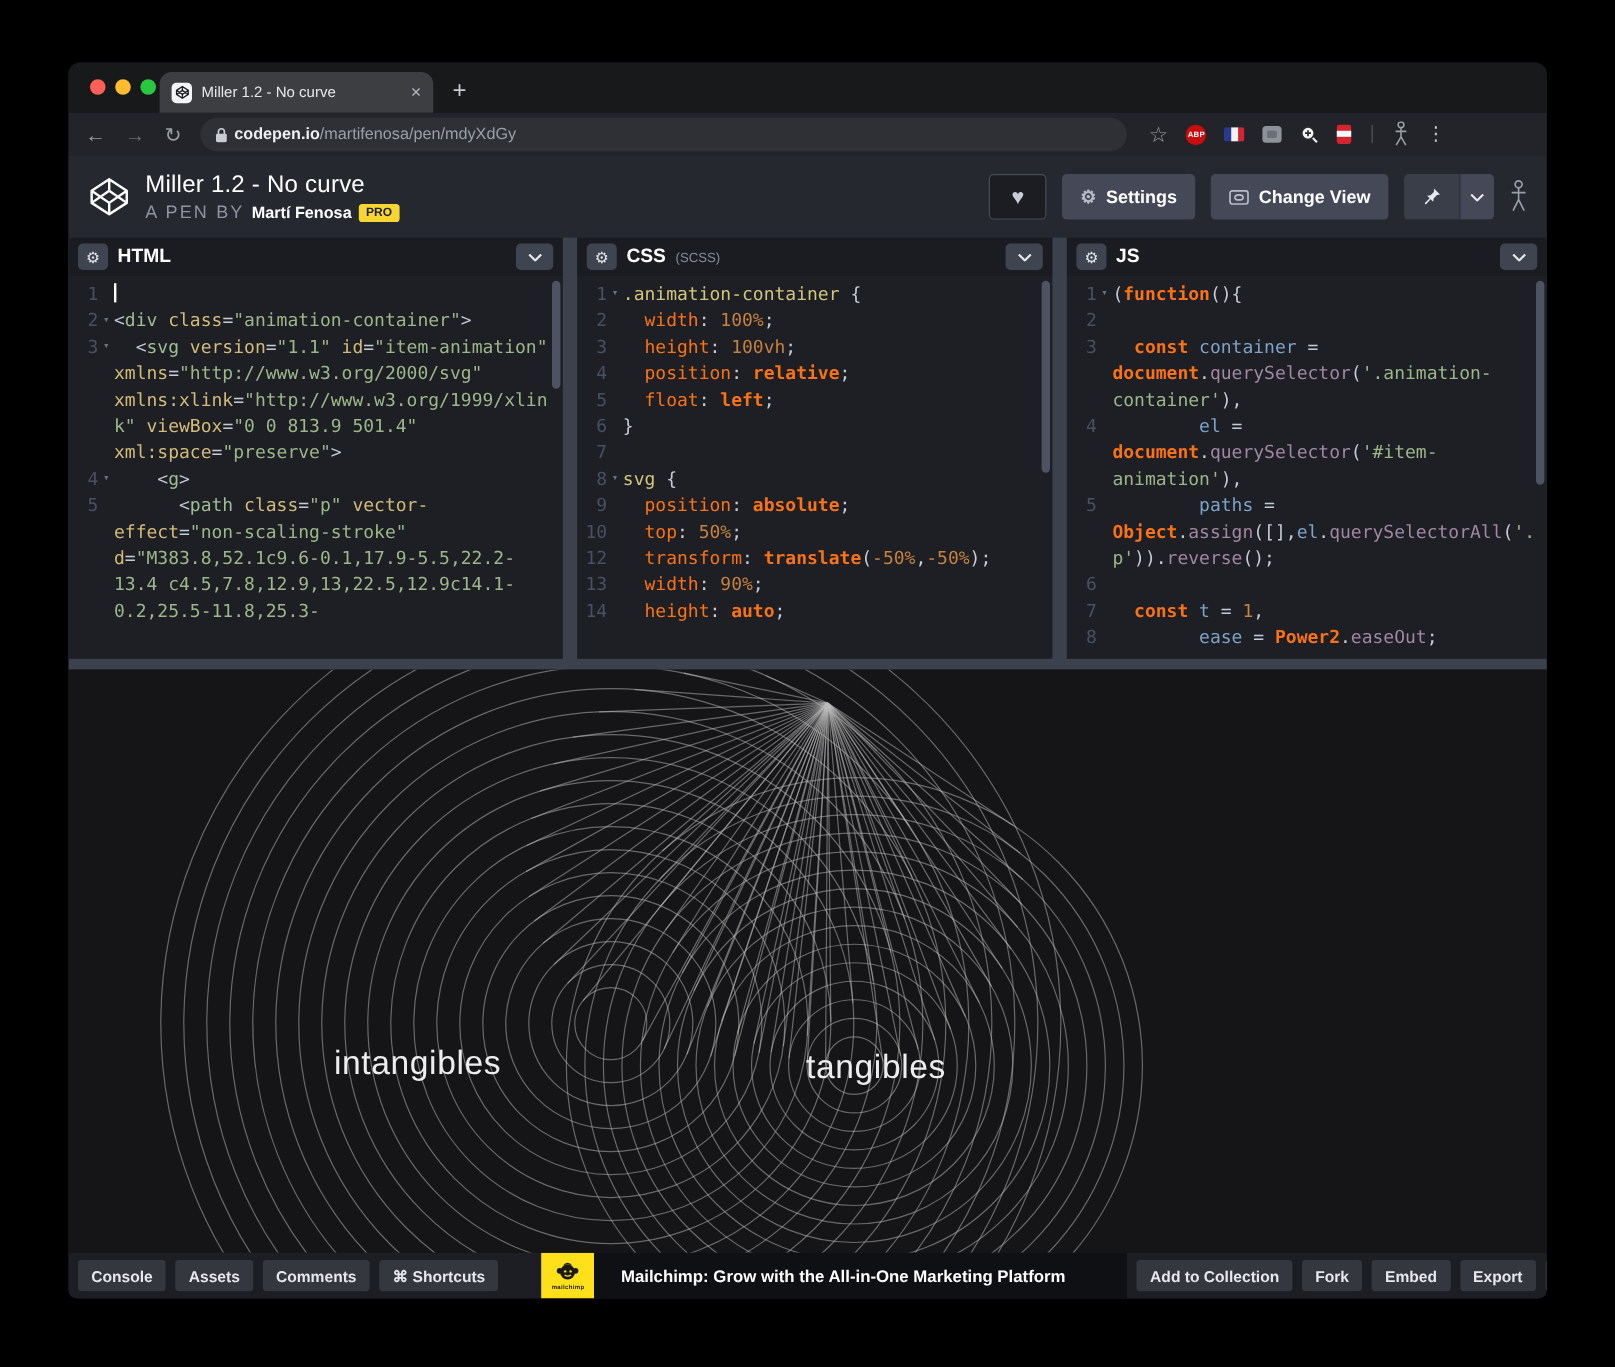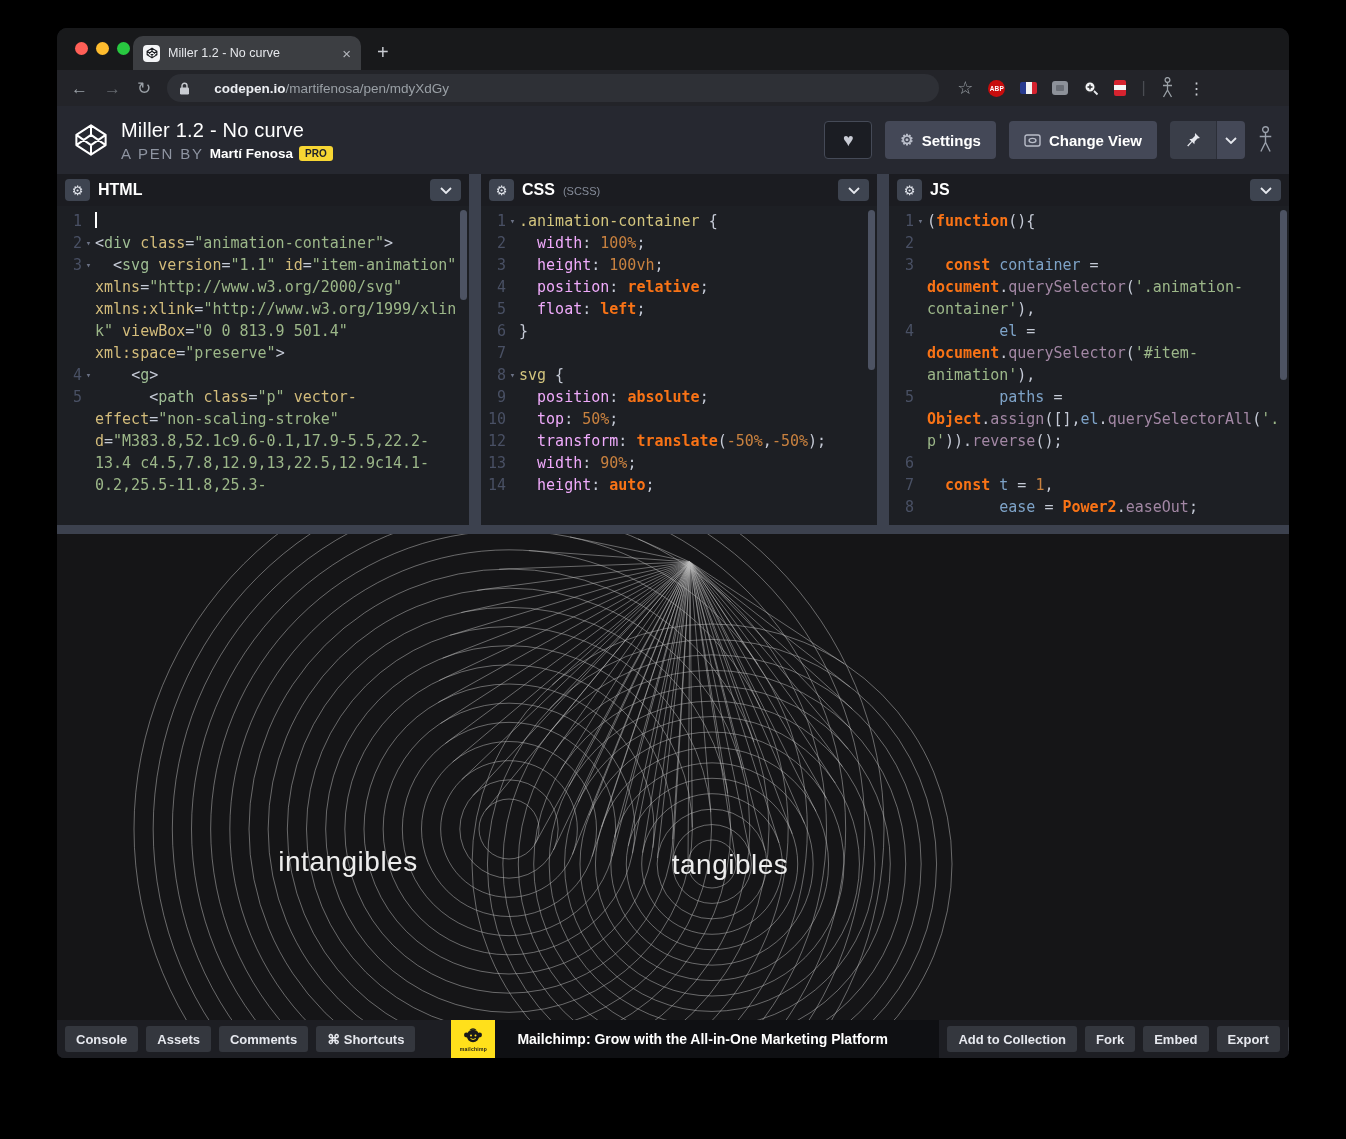--- a/index.html
+++ b/index.html
@@ -1,35 +1,35 @@
 <!DOCTYPE html>
 <html><head>
 <meta charset="utf-8">
 <style>
   * { margin:0; padding:0; box-sizing:border-box; }
   html,body { width:1346px; height:1139px; background:#000; font-family:"Liberation Sans",sans-serif; overflow:hidden; }
 
-  .window { position:absolute; left:57px; top:28px; width:1232px; height:1030px;
+  .window { position:absolute; left:57px; top:52px; width:1232px; height:1030px;
     border-radius:10px 10px 7px 7px; overflow:hidden; background:#1d1f24;
     box-shadow:0 18px 60px rgba(0,0,0,.75); display:flex; flex-direction:column; }
 
   
   .tabstrip { height:42px; background:#18191b; display:flex; align-items:flex-end; flex:0 0 auto; position:relative; }
   .lights { position:absolute; left:18px; top:14px; display:flex; gap:8px; }
   .light { width:13px; height:13px; border-radius:50%; }
   .tab { margin-left:76px; width:228px; height:34px; background:#3c3e42; border-radius:10px 10px 0 0;
     display:flex; align-items:center; padding:0 10px; gap:8px; }
   .favicon { width:17px; height:17px; background:#f4f5f7; border-radius:4px; display:flex; align-items:center; justify-content:center; flex:0 0 auto; }
   .tab-title { flex:1; font-size:12.5px; color:#e6e8ec; white-space:nowrap; overflow:hidden; }
   .tab-close { color:#b4b7bd; font-size:15px; line-height:1; }
   .newtab { margin:0 0 8px 16px; color:#c8cbd1; font-size:20px; line-height:1; }
 
   .toolbar { height:36px; background:#232429; display:flex; align-items:center; padding:0 14px; gap:16px; flex:0 0 auto; }
   .navic { color:#9aa0a6; font-size:17px; line-height:1; }
-  .urlbar { width:772px; height:28px; background:#2e3036; border-radius:14px; display:flex; align-items:center; padding:0 12px; gap:24px; }
+  .urlbar { width:772px; height:28px; background:#2e3036; border-radius:14px; display:flex; align-items:center; padding:0 12px; gap:5px; }
   .url-domain { font-size:13.5px; color:#eceef2; font-weight:bold; }
   .url-path { font-size:13.5px; color:#9aa0a6; }
   .exts { display:flex; align-items:center; gap:15px; margin-left:2px; }
   .abp { width:17px; height:17px; border-radius:50%; background:#c70d0d; color:#fff; font-size:6.5px; font-weight:bold;
     display:flex; align-items:center; justify-content:center; letter-spacing:.2px; }
   .flag { width:17px; height:12px; border-radius:2px; overflow:hidden; display:flex; }
   .flag i { flex:1; } .flag i:nth-child(1){background:#273a8f;} .flag i:nth-child(2){background:#f2f2f2;} .flag i:nth-child(3){background:#d5232f;}
   .bubble { width:16px; height:14px; background:#8d9199; border-radius:3px; position:relative; }
   .bubble::after { content:""; position:absolute; left:4px; top:4px; width:8px; height:6px; background:#6a6e76; border-radius:1px; }
   .can { width:12px; height:16px; background:#d5232f; border-radius:2px; position:relative; }
@@ -67,21 +67,21 @@
   .collapsebtn { margin-left:auto; width:31px; height:22px; background:#3e4450; border-radius:4px;
     display:flex; align-items:center; justify-content:center; }
   .code { flex:1; padding-top:4px; font-family:"DejaVu Sans Mono",monospace; font-size:15px; line-height:22px; overflow:hidden; }
   .cline { display:flex; }
   .gut { flex:0 0 38px; display:flex; justify-content:flex-end; color:#495064; }
   .gut .num { text-align:right; }
   .gut .fold { width:13px; font-size:9px; color:#6b7285; text-align:center; line-height:22px; }
   .src { flex:1; white-space:pre-wrap; overflow-wrap:anywhere; padding-right:8px; color:#c5cad6; }
   .caret { display:inline-block; width:2px; height:16px; background:#fff; vertical-align:-2px; }
   .t-p{color:#c5cad6;} .t-tag{color:#9fbe94;} .t-attr{color:#d3bc7b;} .t-str{color:#9cb789;}
-  .t-sel{color:#d3c57e;} .t-prop{color:#f0abfc;} .t-num{color:#c8813f;} .t-kw{color:#f97316;font-weight:bold;}
+  .t-sel{color:#d3c57e;} .t-prop{color:#f97316;} .t-num{color:#c8813f;} .t-kw{color:#f97316;font-weight:bold;}
   .t-var{color:#7ea3c8;} .t-meth{color:#a287a4;}
   .thumb { position:absolute; right:2px; width:7px; background:#4d5363; border-radius:4px; }
 
   
   .preview { flex:1; background:#151517; position:relative; overflow:hidden; }
   .preview svg { position:absolute; inset:0; }
   .pv-label { position:absolute; transform:translate(-50%,-50%); color:#ededed; font-size:28px; letter-spacing:.5px; }
 
   
   .footer { height:38px; background:#1d1e23; display:flex; align-items:center; padding-left:8px; flex:0 0 auto; }

